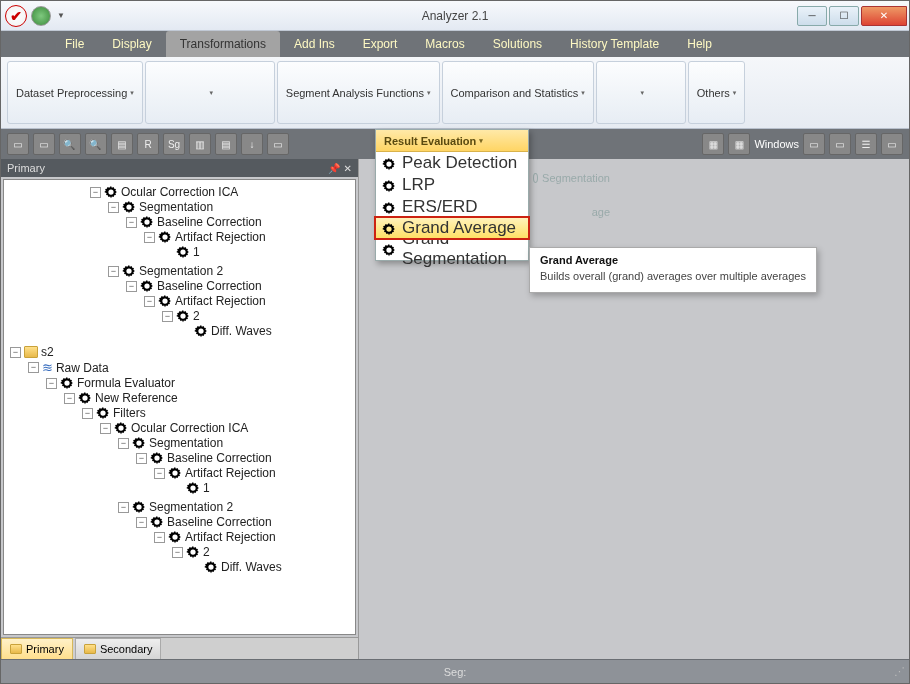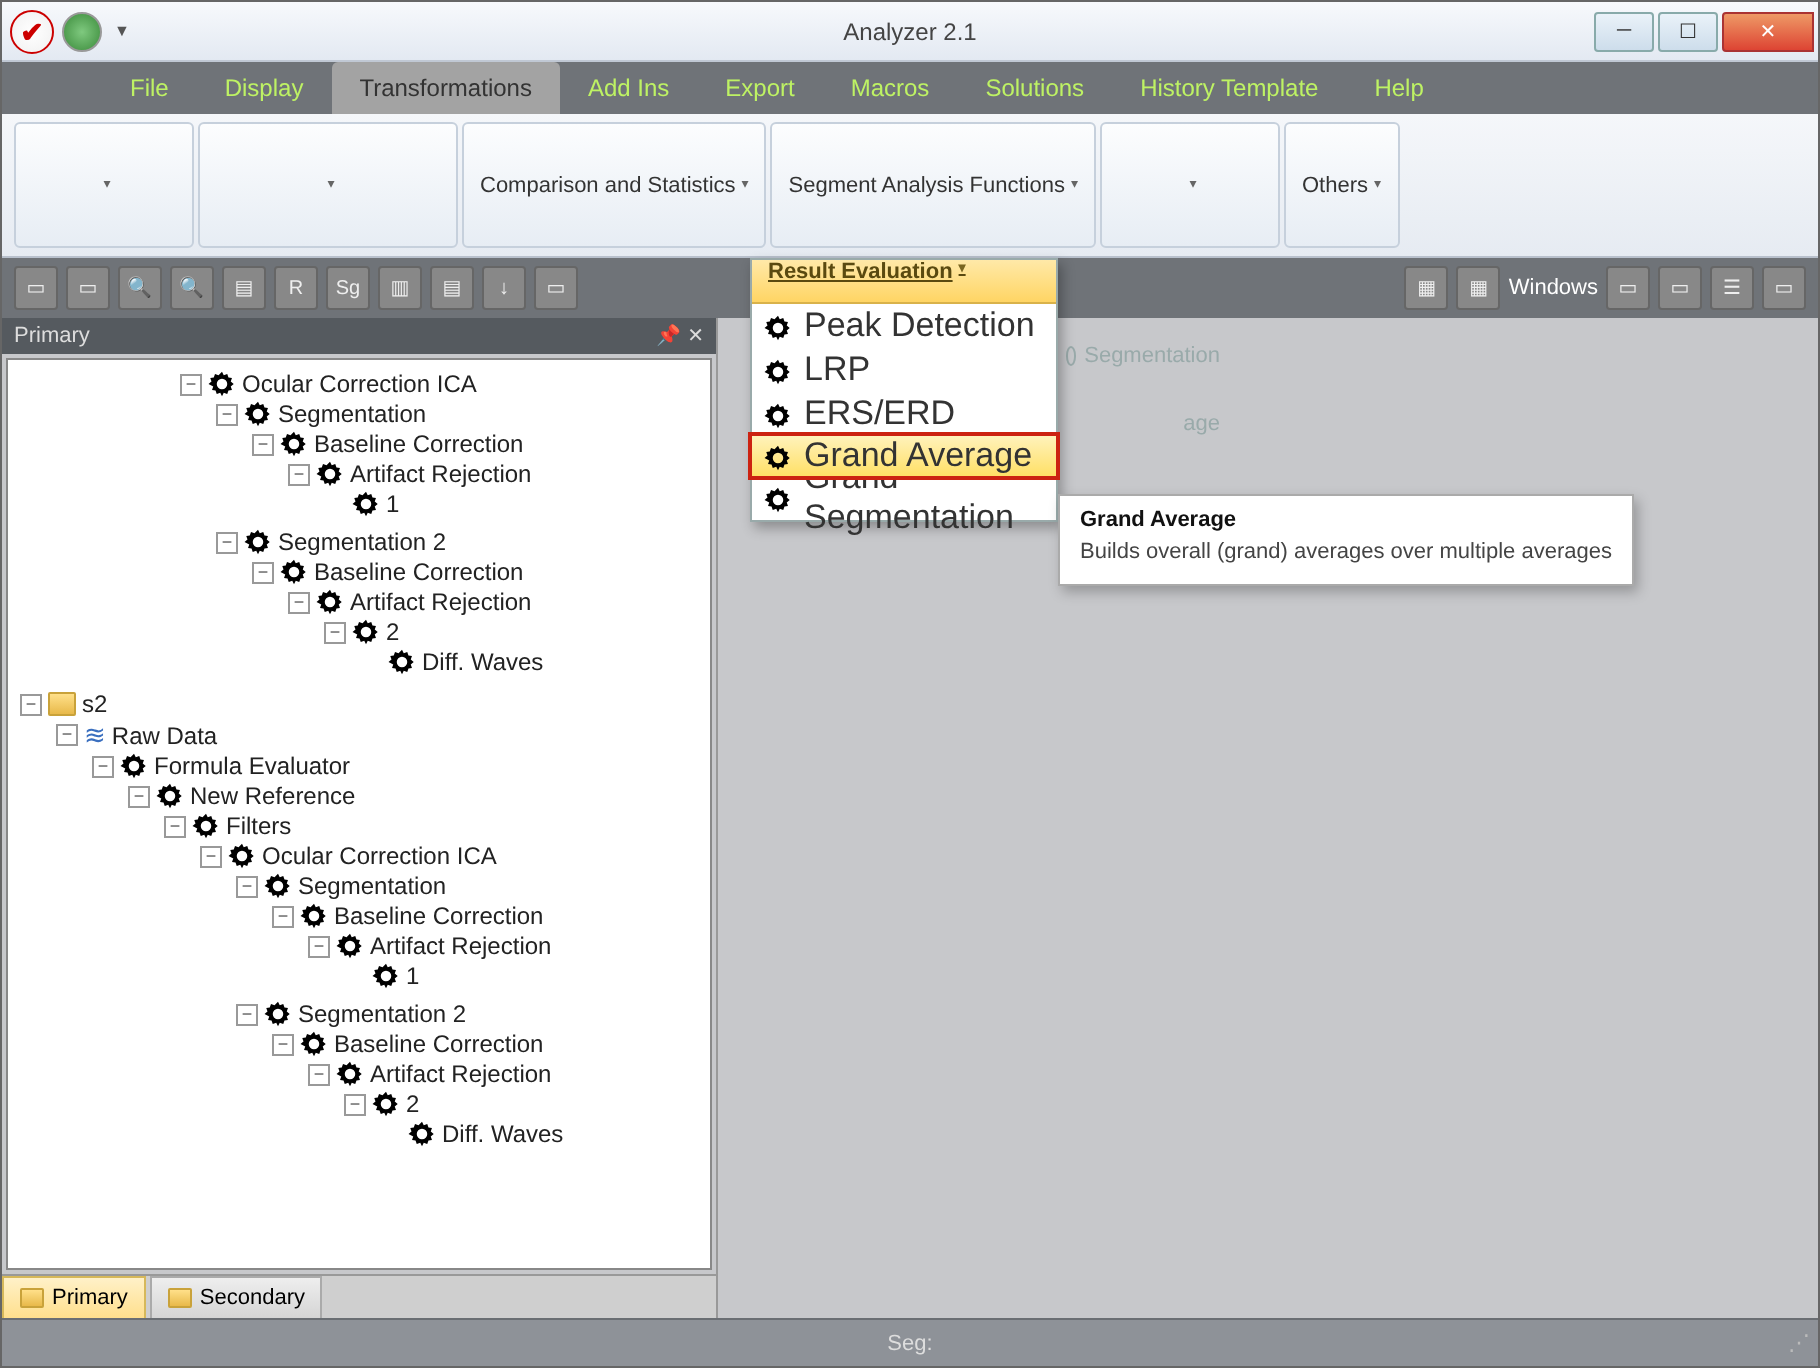--- a/index.html
+++ b/index.html
@@ -12,21 +12,21 @@
 .app-icon { width: 22px; height: 22px; border-radius: 50%; background: radial-gradient(#fff,#f0f0f0); border: 1px solid #c00; display: flex; align-items: center; justify-content: center; color: #c00; font-weight: bold; font-size: 14px; }
 .globe-icon { width: 20px; height: 20px; border-radius: 50%; background: radial-gradient(#7fc97f,#3a8a3a); border: 1px solid #999; }
 .tb-drop { font-size: 8px; color: #555; padding: 0 2px; }
 .titlebar-title { position: absolute; left: 50%; transform: translateX(-50%); color: #444; }
 .window-controls { margin-left: auto; display: flex; }
 .wc-btn { width: 30px; height: 20px; border: 1px solid #8aa; background: linear-gradient(#eaf2f9,#cdddeb); display: flex; align-items: center; justify-content: center; font-size: 10px; color: #333; border-radius: 2px; margin-right: 2px; }
 .wc-close { width: 46px; background: linear-gradient(#e96,#d43); color: #fff; border-color: #a33; border-top-right-radius: 0; border-bottom-right-radius: 0; }
 
 
 .menubar { height: 26px; background: #6f7378; display: flex; align-items: stretch; padding-left: 50px; }
-.menu-item { color: #bef264; padding: 0 14px; display: flex; align-items: center; cursor: pointer; }
+.menu-item { color: #fef9c3; padding: 0 14px; display: flex; align-items: center; cursor: pointer; }
 .menu-item.active { background: #a3a3a3; color: #333; border-top-left-radius: 3px; border-top-right-radius: 3px; }
 
 
 .ribbon { height: 72px; background: linear-gradient(#f5f7fa,#e6ebf2); border-bottom: 1px solid #b8c0cc; display: flex; align-items: stretch; padding: 4px 6px; gap: 2px; overflow: hidden; }
 .ribbon-btn { border: 1px solid #c6d0dc; background: linear-gradient(#fcfdfe,#e7edf4); border-radius: 3px; min-width: 90px; padding: 6px 8px; display: flex; align-items: center; justify-content: center; text-align: center; color: #333; font-size: 11px; line-height: 14px; position: relative; }
 .ribbon-btn .drop { font-size: 7px; color: #666; margin-left: 3px; }
 
 
 .toolstrip { height: 30px; background: #6f7378; display: flex; align-items: center; padding: 0 6px; gap: 4px; color: #ddd; position: relative; }
 .tool-btn { width: 22px; height: 22px; background: #888; border: 1px solid #666; border-radius: 2px; display: flex; align-items: center; justify-content: center; font-size: 10px; color: #eee; }
@@ -50,21 +50,21 @@
 .folder-ico { display: inline-block; width: 14px; height: 12px; background: linear-gradient(#ffe08a,#e8b94a); border: 1px solid #c9a23a; border-radius: 1px; }
 .wave-ico { color: #3a6fbf; font-size: 13px; }
 .sidebar-tabs { height: 22px; display: flex; background: #cfcfcf; border-top: 1px solid #999; }
 .side-tab { display: flex; align-items: center; gap: 4px; padding: 0 8px; font-size: 11px; background: linear-gradient(#fff1c8,#ffdf8d); border: 1px solid #d6b85a; border-bottom: none; margin-right: 2px; }
 .side-tab .folder-ico { width: 12px; height: 10px; }
 
 .main-pane { flex: 1; background: #c7c8cb; position: relative; }
 
 
 .dropdown { position: absolute; left: 374px; top: 0; width: 154px; background: #fff; border: 1px solid #9aa; box-shadow: 2px 3px 6px rgba(0,0,0,.3); z-index: 50; }
-.dropdown-header { height: 22px; background: linear-gradient(#ffe9a8,#ffd564); border-bottom: 1px solid #d9b24a; display: flex; padding: 0 8px; font-size: 11px; color: #5a4a10; font-weight: bold; text-decoration: underline; }
+.dropdown-header { height: 22px; background: linear-gradient(#ffe9a8,#ffd564); border-bottom: 1px solid #d9b24a; display: flex; align-items: center; padding: 0 8px; font-size: 11px; color: #5a4a10; font-weight: bold; }
 .dropdown-header .drop { font-size: 7px; margin-left: 3px; color: #7a6620; }
 .dd-item { height: 22px; display: flex; align-items: center; padding: 0 6px; gap: 6px; font-size: 17px; color: #333; }
 .dd-item.highlight { background: linear-gradient(#fff2bb,#ffe066); border: 1px solid #e0b030; margin: -1px; position: relative; }
 .dd-item.boxed { outline: 2px solid #c21; outline-offset: -1px; }
 
 
 .ghost-tabs { position: absolute; left: 508px; top: 128px; width: 85px; z-index: 40; color: #9aa; font-size: 11px; }
 .ghost-tabs .gh { height: 22px; display: flex; align-items: center; gap: 4px; padding: 0 4px; }
 .ghost-tabs .circ { width: 10px; height: 10px; border: 1.5px solid #9aa; border-radius: 50%; }
 .ghost-tabs .sq { width: 10px; height: 10px; border: 1.5px solid #9aa; }
@@ -113,31 +113,32 @@
     <div class="menu-item">Add Ins</div>
     <div class="menu-item">Export</div>
     <div class="menu-item">Macros</div>
     <div class="menu-item">Solutions</div>
     <div class="menu-item">History Template</div>
     <div class="menu-item">Help</div>
   </div>
 
   <div class="ribbon">
     <div class="ribbon-btn">
+        <span>Dataset Preprocessing</span>
         <span class="drop">▾</span>
       </div>
     <div class="ribbon-btn" style="min-width:130px">
         <span class="drop">▾</span>
       </div>
+    <div class="ribbon-btn" style="min-width:110px">
+        <span>Segment Analysis Functions</span>
+        <span class="drop">▾</span>
+      </div>
     <div class="ribbon-btn" style="min-width:100px">
         <span>Comparison and Statistics</span>
-        <span class="drop">▾</span>
-      </div>
-    <div class="ribbon-btn" style="min-width:110px">
-        <span>Segment Analysis Functions</span>
         <span class="drop">▾</span>
       </div>
     <div class="ribbon-btn" style="min-width:90px">
         <span class="drop">▾</span>
       </div>
     <div class="ribbon-btn" style="min-width:50px">
         <span>Others</span>
         <span class="drop">▾</span>
       </div>
   </div>

